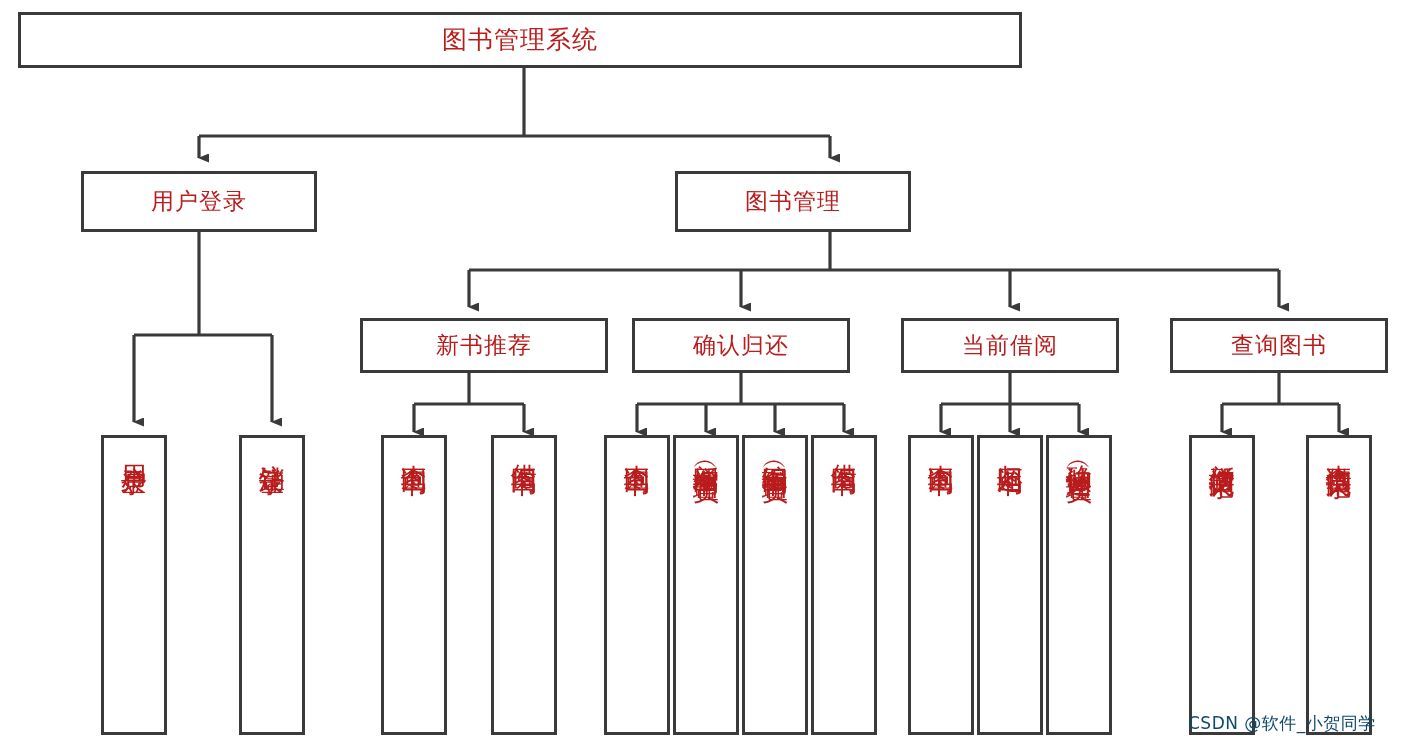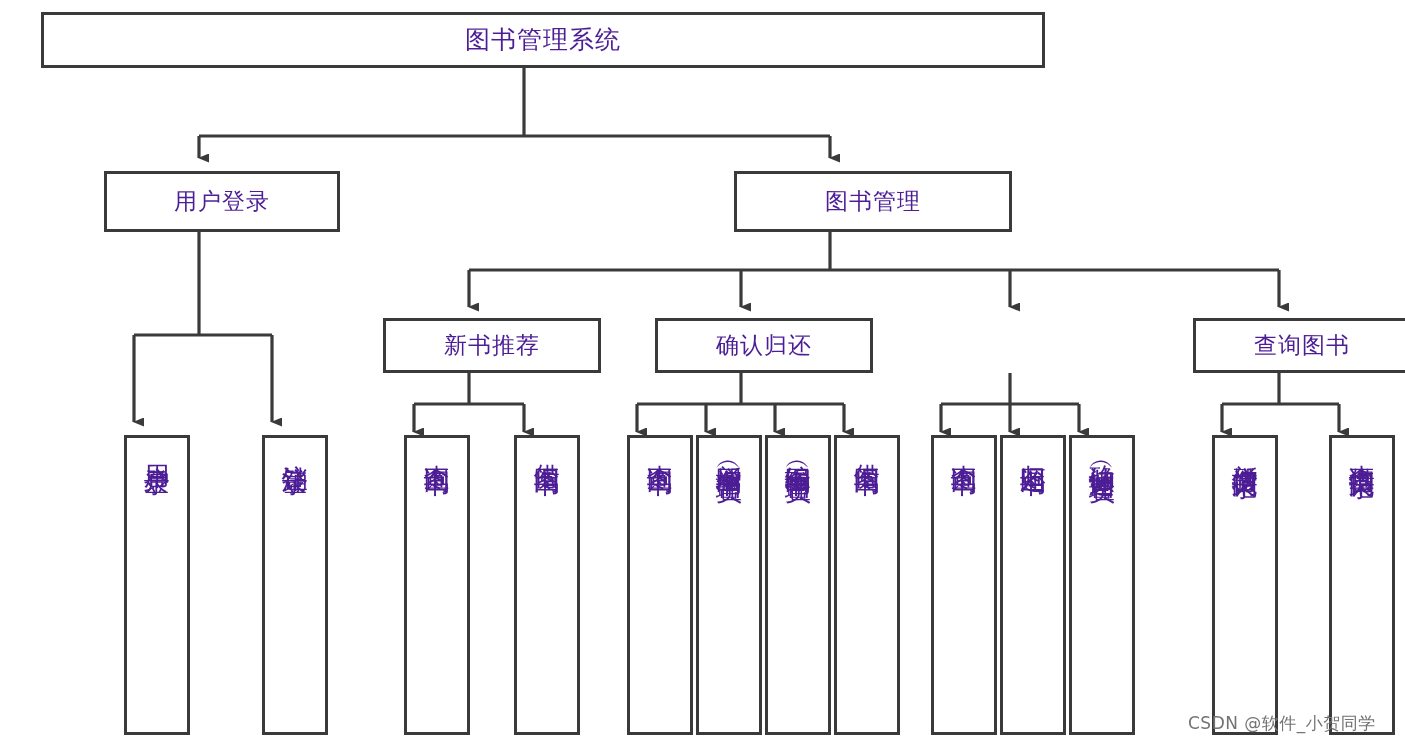--- a/index.html
+++ b/index.html
@@ -27,22 +27,21 @@
     pointer-events: none;
   }
   .node-box {
     position: absolute;
     box-sizing: border-box;
     border: 3px solid #3a3a3a;
     background: #ffffff;
     display: flex;
     align-items: center;
     justify-content: center;
-    color: #4c1d95;
-    margin-left: 23px;
+    color: #b91c1c;
   }
   .node-box.horizontal .node-label {
     writing-mode: horizontal-tb;
     font-size: 23px;
     letter-spacing: 1px;
     line-height: 1.2;
     white-space: nowrap;
   }
   .node-box.vertical {
     align-items: flex-start;
@@ -61,21 +60,21 @@
     align-items: flex-start;
   }
   .node-box.root .node-label {
     font-size: 25px;
   }
   .watermark {
     position: absolute;
     left: 1188px;
     top: 712px;
     font-size: 17px;
-    color: #737373;
+    color: #0c4a6e;
     white-space: nowrap;
     letter-spacing: 0.5px;
   }
 </style>
 </head>
 <body>
 
 <div id="diagram-canvas">
 
   <svg id="connector-layer" viewBox="0 0 1405 747" width="1405" height="747" xmlns="http://www.w3.org/2000/svg">
@@ -128,30 +127,33 @@
     </g>
   </svg>
 
   <div class="node-box horizontal root" style="left:18px; top:12px; width:1004px; height:56px;">
     <span class="node-label">图书管理系统</span>
   </div>
 
   <div class="node-box horizontal" style="left:81px; top:171px; width:236px; height:61px;">
     <span class="node-label">用户登录</span>
   </div>
-  <div class="node-box horizontal" style="left:711px; top:171px; width:278px; height:61px;justify-content:center;">
+  <div class="node-box horizontal" style="left:675px; top:171px; width:236px; height:61px;justify-content:center;">
     <span class="node-label">图书管理</span>
   </div>
 
-  <div class="node-box horizontal" style="left:360px; top:318px; width:218px; height:55px;">
+  <div class="node-box horizontal" style="left:360px; top:318px; width:248px; height:55px;">
     <span class="node-label">新书推荐</span>
   </div>
   <div class="node-box horizontal" style="left:632px; top:318px; width:218px; height:55px;">
     <span class="node-label">确认归还</span>
   </div>
+  <div class="node-box horizontal" style="left:901px; top:318px; width:218px; height:55px;">
+    <span class="node-label">当前借阅</span>
+  </div>
   <div class="node-box horizontal" style="left:1170px; top:318px; width:218px; height:55px;">
     <span class="node-label">查询图书</span>
   </div>
 
   <div class="node-box vertical" style="left:101px; top:435px; width:66px; height:300px;">
     <span class="node-label">用户登录</span>
   </div>
   <div class="node-box vertical" style="left:239px; top:435px; width:66px; height:300px;">
     <span class="node-label">注销登录</span>
   </div>

